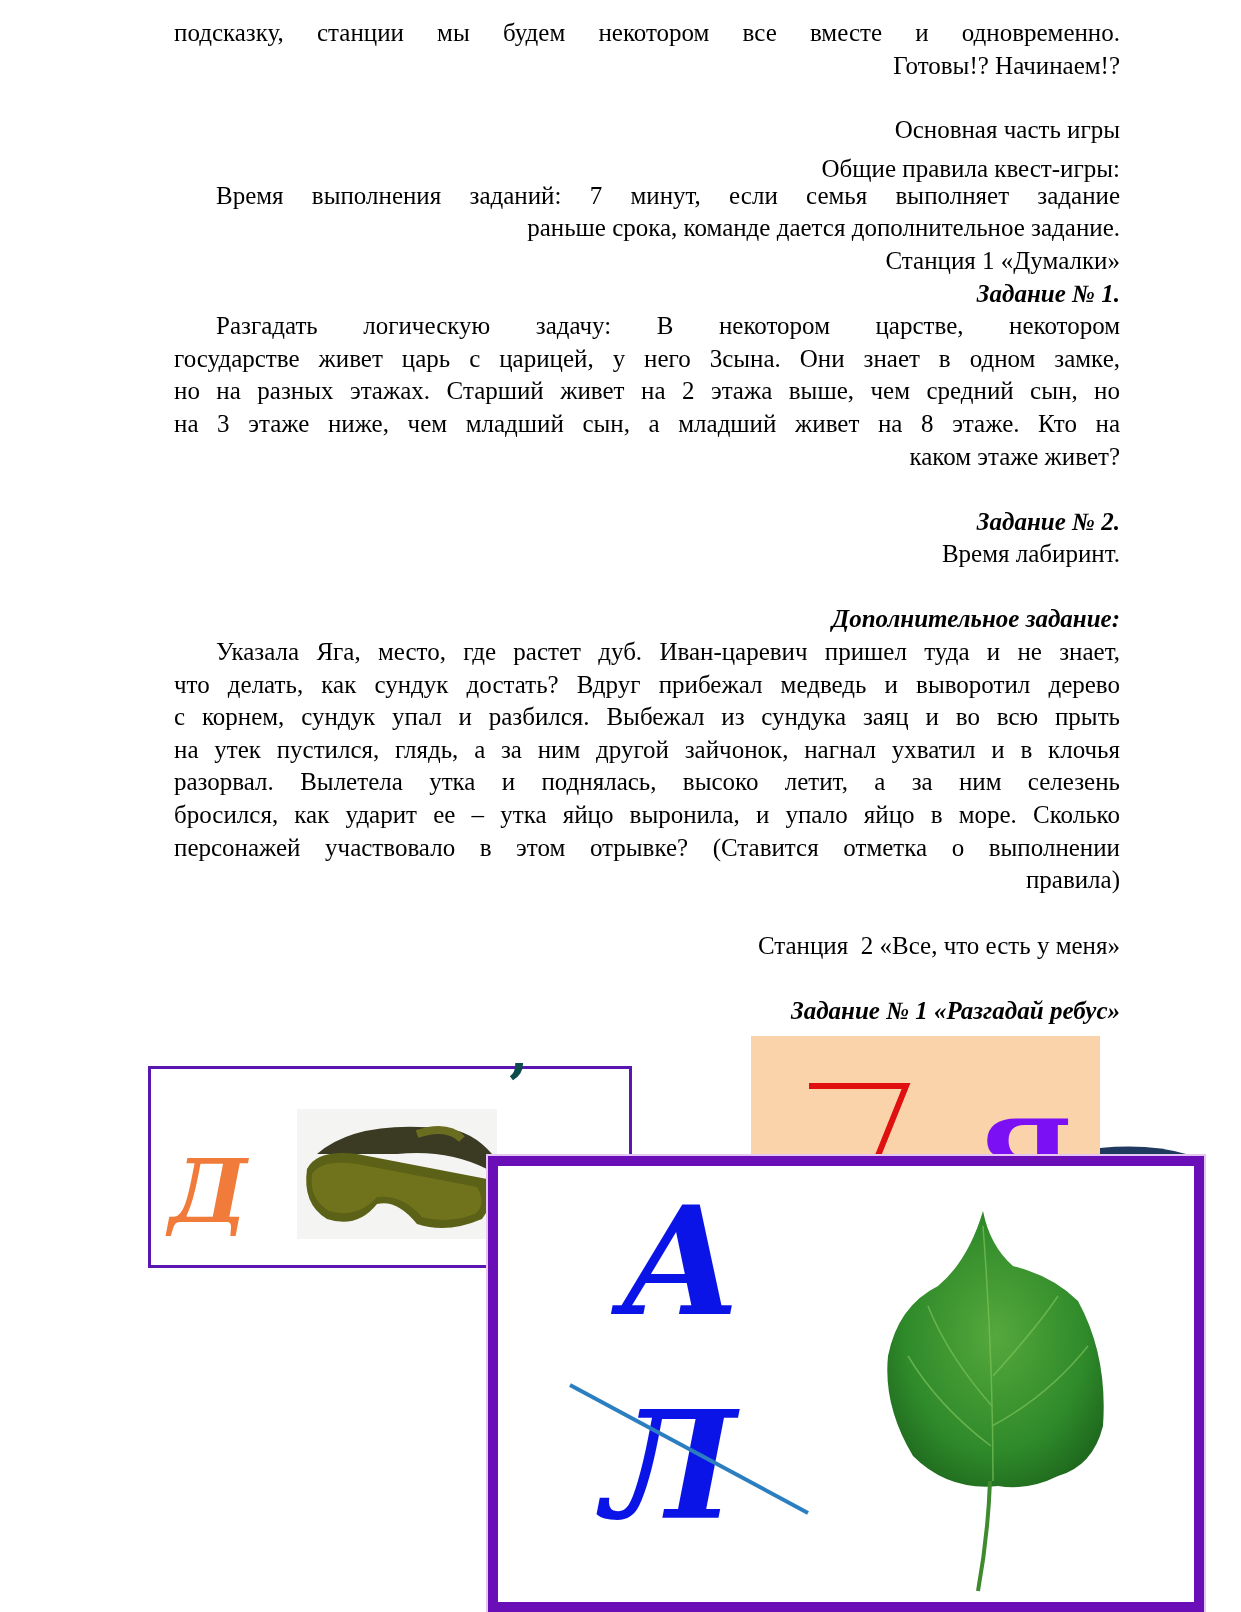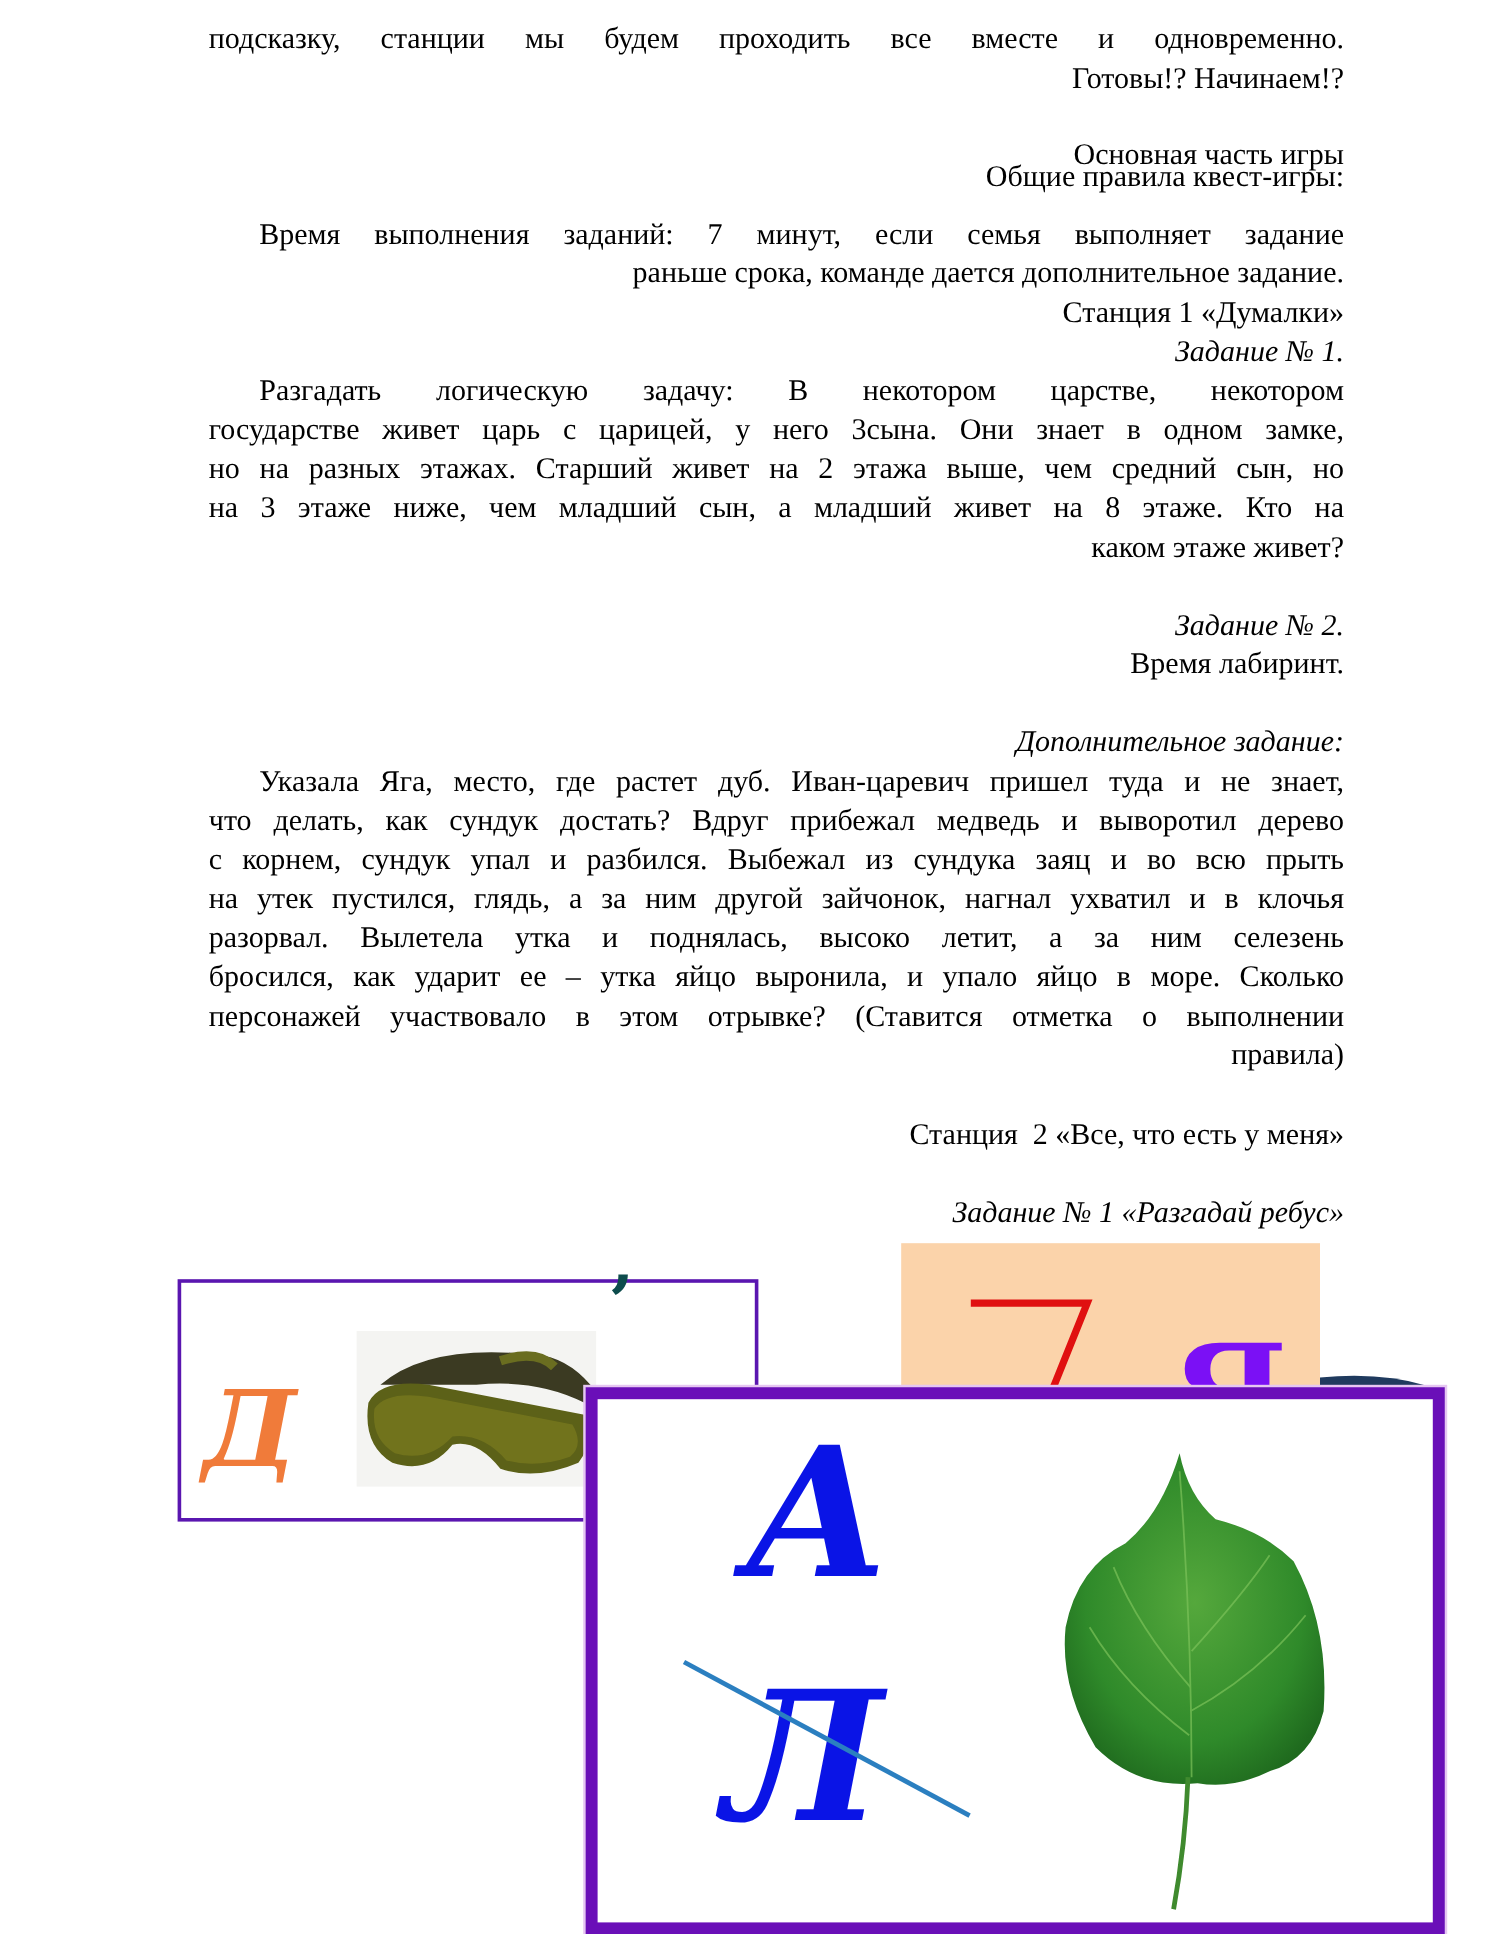--- a/index.html
+++ b/index.html
@@ -3,21 +3,21 @@
 <meta charset="utf-8">
 <style>
   html, body { margin:0; padding:0; background:#ffffff; }
   body { width:1241px; height:1612px; position:relative; overflow:hidden;
          font-family:"Liberation Serif", "DejaVu Serif", serif; color:#000; }
   .line { position:absolute; left:174px; width:946px; font-size:25px; line-height:32.6px; white-space:nowrap;text-align:right; }
   .just { text-align:justify; text-align-last:justify; white-space:normal; }
   .ind1 { left:245px; width:875px; }
   .ind2 { left:216px; width:904px; }
   .b { font-weight:normal; }
-  .bi { font-weight:normal; font-style:italic; }
+  .bi { font-weight:bold; font-style:italic; }
 
   .pic { position:absolute; }
   #rebus1 { left:148px; top:1066px; width:484px; height:202px; border:3px solid #5a16b0; background:#fff; box-sizing:border-box; }
   #rebus1 .letter { position:absolute; left:18px; top:70px; font-size:88px; font-weight:bold; font-style:italic; color:#f07b3a; font-family:"DejaVu Serif", serif; }
   #rebus1 .comma { position:absolute; left:356px; top:-18px; font-size:60px; font-weight:bold; color:#0d4c4c; font-family:"DejaVu Serif", serif; }
   #rebus1 .glasses { position:absolute; left:146px; top:40px; width:200px; height:130px; }
 
   #rebus2 { left:751px; top:1036px; width:349px; height:150px; background:#fbd3aa; overflow:hidden; }
   #rebus2 .seven { position:absolute; left:50px; top:22px; width:110px; height:110px; }
   #rebus2 .ya { position:absolute; left:225px; top:70px; font-size:110px; font-weight:bold; color:#7b10f5; font-family:"DejaVu Serif", serif; line-height:1; }
@@ -26,25 +26,25 @@
   #rebus3 { left:488px; top:1156px; width:716px; height:456px; border:10px solid #6a0fb8; background:#fff; box-sizing:border-box; box-shadow:0 0 0 2px #e6c6f2; }
   #rebus3 .A1 { position:absolute; left:122px; top:20px; font-size:150px; font-weight:bold; font-style:italic; color:#0a14e6; font-family:"DejaVu Serif", serif; line-height:1; }
   #rebus3 .A2 { position:absolute; left:105px; top:224px; font-size:150px; font-weight:bold; font-style:italic; color:#0a14e6; font-family:"DejaVu Serif", serif; line-height:1; }
   #rebus3 .strike { position:absolute; left:60px; top:205px; width:260px; height:150px; }
   #rebus3 .leaf { position:absolute; left:380px; top:40px; width:240px; height:390px; }
 </style>
 </head>
 <body>
 
 <div>
-  <div class="line just" style="top:17px">подсказку, станции мы будем проходить все вместе и одновременно.</div>
+  <div class="line just" style="top:17px">подсказку, станции мы будем некотором все вместе и одновременно.</div>
   <div class="line" style="top:50px">Готовы!? Начинаем!?</div>
 
   <div class="line ind1 b" style="top:114px">Основная часть игры</div>
-  <div class="line ind1" style="top:132px">Общие правила квест-игры:</div>
+  <div class="line ind1" style="top:153px">Общие правила квест-игры:</div>
   <div class="line ind2 just" style="top:180px">Время выполнения заданий: 7 минут, если семья выполняет задание</div>
   <div class="line" style="top:212px">раньше срока, команде дается дополнительное задание.</div>
 
   <div class="line ind2 b" style="top:245px">Станция 1 «Думалки»</div>
   <div class="line ind2 bi" style="top:278px">Задание № 1.</div>
   <div class="line ind2 just" style="top:310px">Разгадать логическую задачу: В некотором царстве, некотором</div>
   <div class="line just" style="top:343px">государстве живет царь с царицей, у него 3сына. Они знает в одном замке,</div>
   <div class="line just" style="top:375px">но на разных этажах. Старший живет на 2 этажа выше, чем средний сын, но</div>
   <div class="line just" style="top:408px">на 3 этаже ниже, чем младший сын, а младший живет на 8 этаже. Кто на</div>
   <div class="line" style="top:441px">каком этаже живет?</div>

